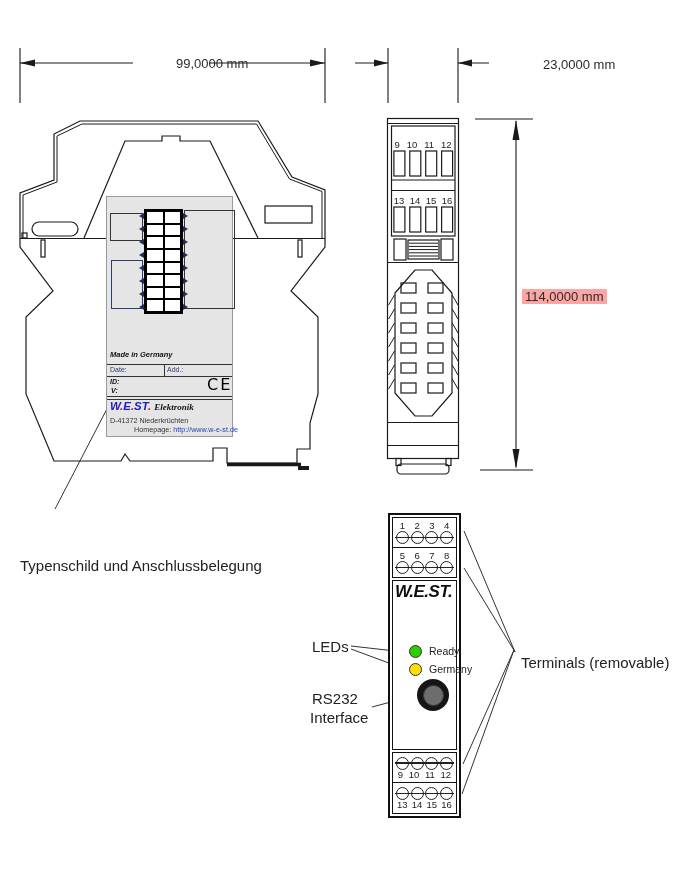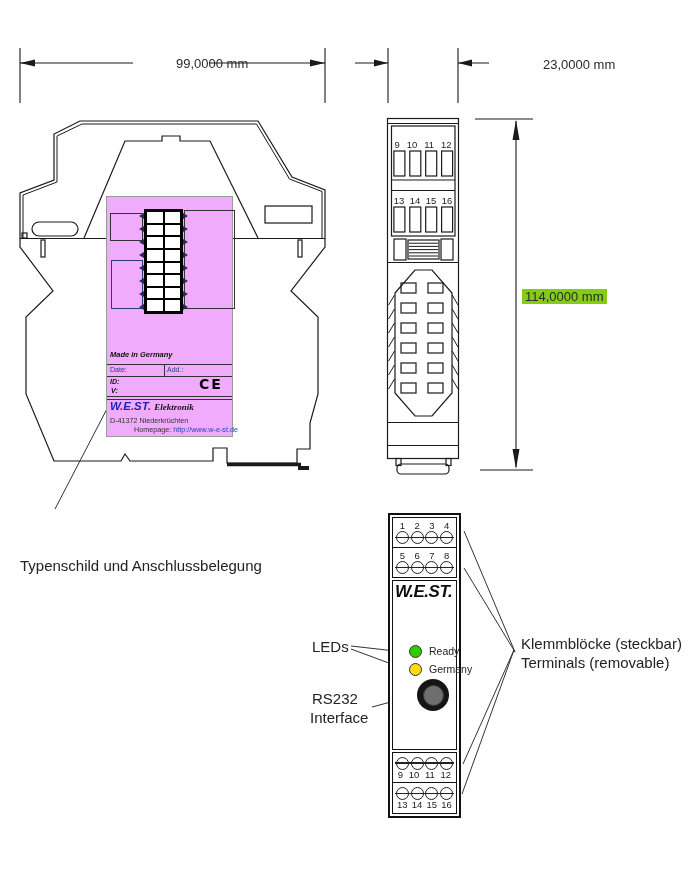--- a/index.html
+++ b/index.html
@@ -4,47 +4,47 @@
 <style>
   html,body{margin:0;padding:0;background:#fff;}
   #canvas{position:relative;width:700px;height:869px;background:#fff;overflow:hidden;
           font-family:"Liberation Sans",sans-serif;color:#222;}
   .abs{position:absolute;}
   svg{position:absolute;left:0;top:0;}
 
   
   .dim{font-size:13px;color:#2b2b2b;white-space:nowrap;margin-left:40px;}
   .dim.center{text-align:center;}
-  .dim.onwhite{background:#84cc16;padding:0 3px;}
+  .dim.onwhite{background:#fca5a5;padding:0 3px;}
 
   
   .callout{font-size:15px;color:#222;white-space:nowrap;}
 
   
-  #type-plate{left:106px;top:196px;width:127px;height:241px;background:#f0abfc;
+  #type-plate{left:106px;top:196px;width:127px;height:241px;background:#e5e5e5;
               border:1px solid #9a9a9a;box-sizing:border-box;}
   #type-plate .b1{left:3px;top:16px;width:31px;height:26px;border:1px solid #333;}
   #type-plate .b2{left:4px;top:63px;width:30px;height:47px;border:1px solid #2c3c6e;}
   #type-plate .rb{left:77px;top:13px;width:49px;height:97px;border:1px solid #333;}
   #tp-grid{left:37px;top:12px;width:35px;height:101px;border:2px solid #000;
            display:grid;grid-template-columns:1fr 1fr;grid-template-rows:repeat(8,1fr);}
   #tp-grid .cell{border:1px solid #000;background:#fff;}
   .pins{position:absolute;top:2px;bottom:2px;width:5px;display:flex;
         flex-direction:column;justify-content:space-between;}
   .pins.pl{left:-7px;}.pins.pr{right:-7px;}
   .pins.pl div{width:0;height:0;border-top:3px solid transparent;
                border-bottom:3px solid transparent;border-right:5px solid #222a55;}
   .pins.pr div{width:0;height:0;border-top:3px solid transparent;
                border-bottom:3px solid transparent;border-left:5px solid #222a55;}
   .tp-t{white-space:nowrap;line-height:1;}
   .madein{left:3px;top:154px;font-size:7.5px;font-weight:bold;font-style:italic;color:#111;}
   .hline{left:0;right:0;height:0;border-top:1px solid #333;}
   .datetxt{font-size:7px;color:#2c3c6e;}
   .idtxt{font-size:7px;font-weight:bold;font-style:italic;color:#111;}
-  .ce{left:92px;top:180px;font-size:14px;font-weight:bold;letter-spacing:2px;color:#000;
+  .ce{left:100px;top:180px;font-size:16px;font-weight:normal;letter-spacing:2px;color:#000;
       font-family:"DejaVu Sans",sans-serif;}
   .tp-logo{left:3px;top:204px;font-size:11.5px;font-weight:bold;font-style:italic;}
   .lp-b{color:#2222bb;}.lp-r{color:#cc1111;}
   .tp-logo .sfx{font-family:"Liberation Serif",serif;font-size:9px;color:#111;margin-left:3px;}
   .addr{left:3px;top:220px;font-size:7.2px;color:#333;}
   .home{left:3px;top:229px;font-size:7.2px;color:#333;padding-left:24px;}
   .home .url{color:#2244bb;}
 
   
   .tv-row{left:391px;width:64px;height:10px;display:flex;justify-content:space-around;
@@ -328,15 +328,14 @@
           <span>16</span>
         </div>
       </div>
     </div>
   </div>
 
   <span class="abs callout" style="left:20px;top:516px;margin-top:41px;">Typenschild und Anschlussbelegung</span>
   <span class="abs callout" style="left:312px;top:638px;">LEDs</span>
   <span class="abs callout" style="left:312px;top:690px;">RS232</span>
   <span class="abs callout" style="left:310px;top:709px;">Interface</span>
-  <span class="abs callout" style="left:521px;top:635px;">Klemmblöcke (steckbar)</span>
   <span class="abs callout" style="left:521px;top:654px;">Terminals (removable)</span>
 </div>
 
 </body></html>

